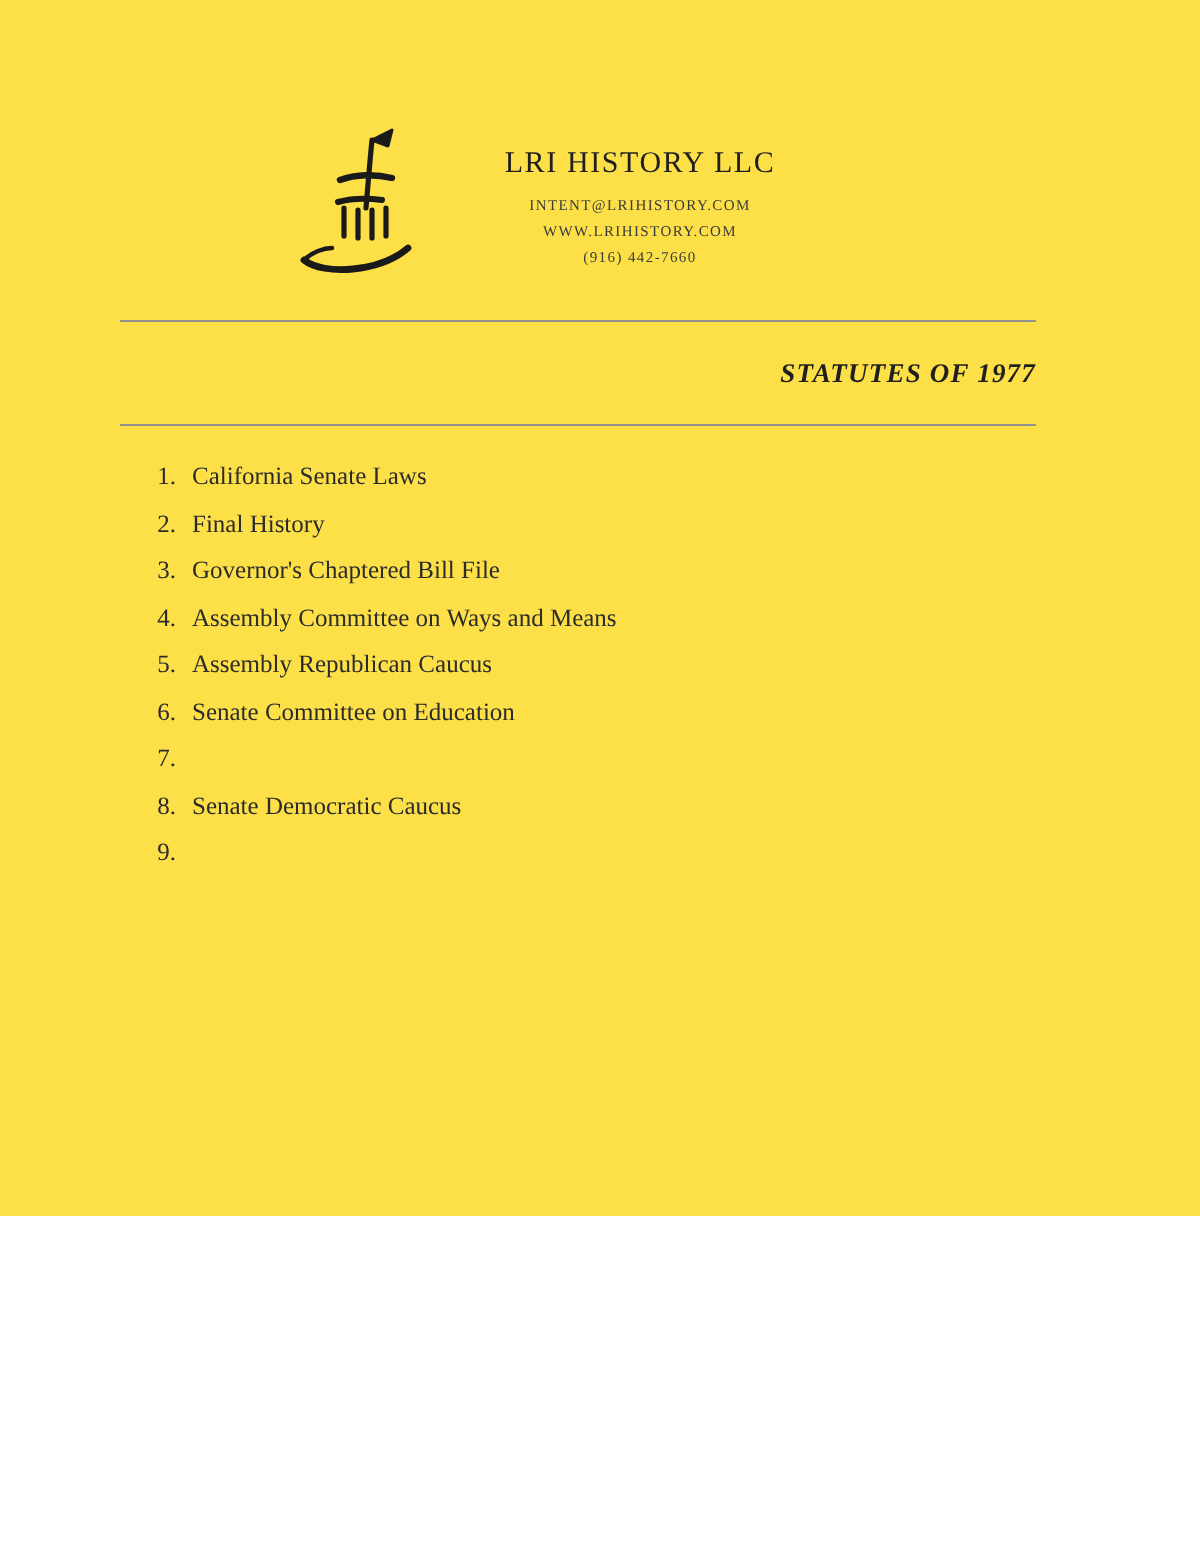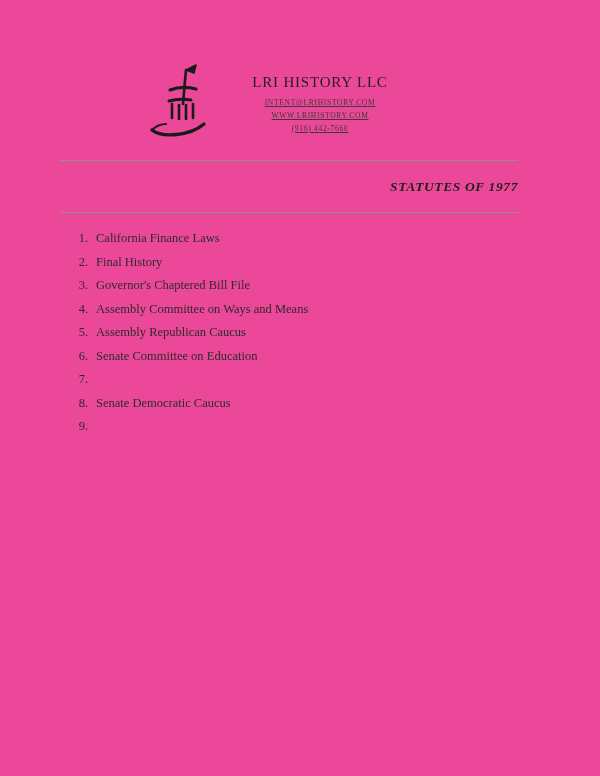--- a/index.html
+++ b/index.html
@@ -3,22 +3,22 @@
 <meta charset="utf-8">
 <style>
   html, body {
     margin: 0;
     padding: 0;
     background: #ffffff;
   }
   .page {
     position: relative;
     width: 600px;
-    height: 776px;
-    background: #ec4899;
+    height: 608px;
+    background: #fde047;
     font-family: "Liberation Serif", serif;
     color: #2b2b2b;
     overflow: hidden;
   }
 
   
   .letterhead {
     display: flex;
     align-items: flex-start;
     margin: 60px 0 0 142px;
@@ -41,21 +41,20 @@
     color: #1f1f1f;
     margin-bottom: 6px;
     white-space: nowrap;
   }
   .contact-line {
     font-size: 7.5px;
     letter-spacing: 0.7px;
     line-height: 1.7;
     color: #3a3a3a;
     white-space: nowrap;
-    text-decoration: underline;
   }
 
   
   .rule {
     border: none;
     border-top: 1px solid #8f8f8f;
     margin: 0 82px 0 60px;
     height: 0;
   }
   .rule-1 { margin-top: 16px; }
@@ -144,21 +143,21 @@
   <div class="statutes">
     <div class="statutes-line">STATUTES OF 1977</div>
   </div>
 
   <hr class="rule rule-2">
 
 
   <ul class="toc-list">
     <li class="toc-row">
       <span class="toc-num">1.</span>
-      <span class="toc-label">California Finance Laws</span>
+      <span class="toc-label">California Senate Laws</span>
     </li>
     <li class="toc-row">
       <span class="toc-num">2.</span>
       <span class="toc-label">Final History</span>
     </li>
     <li class="toc-row">
       <span class="toc-num">3.</span>
       <span class="toc-label">Governor's Chaptered Bill File</span>
     </li>
     <li class="toc-row">

